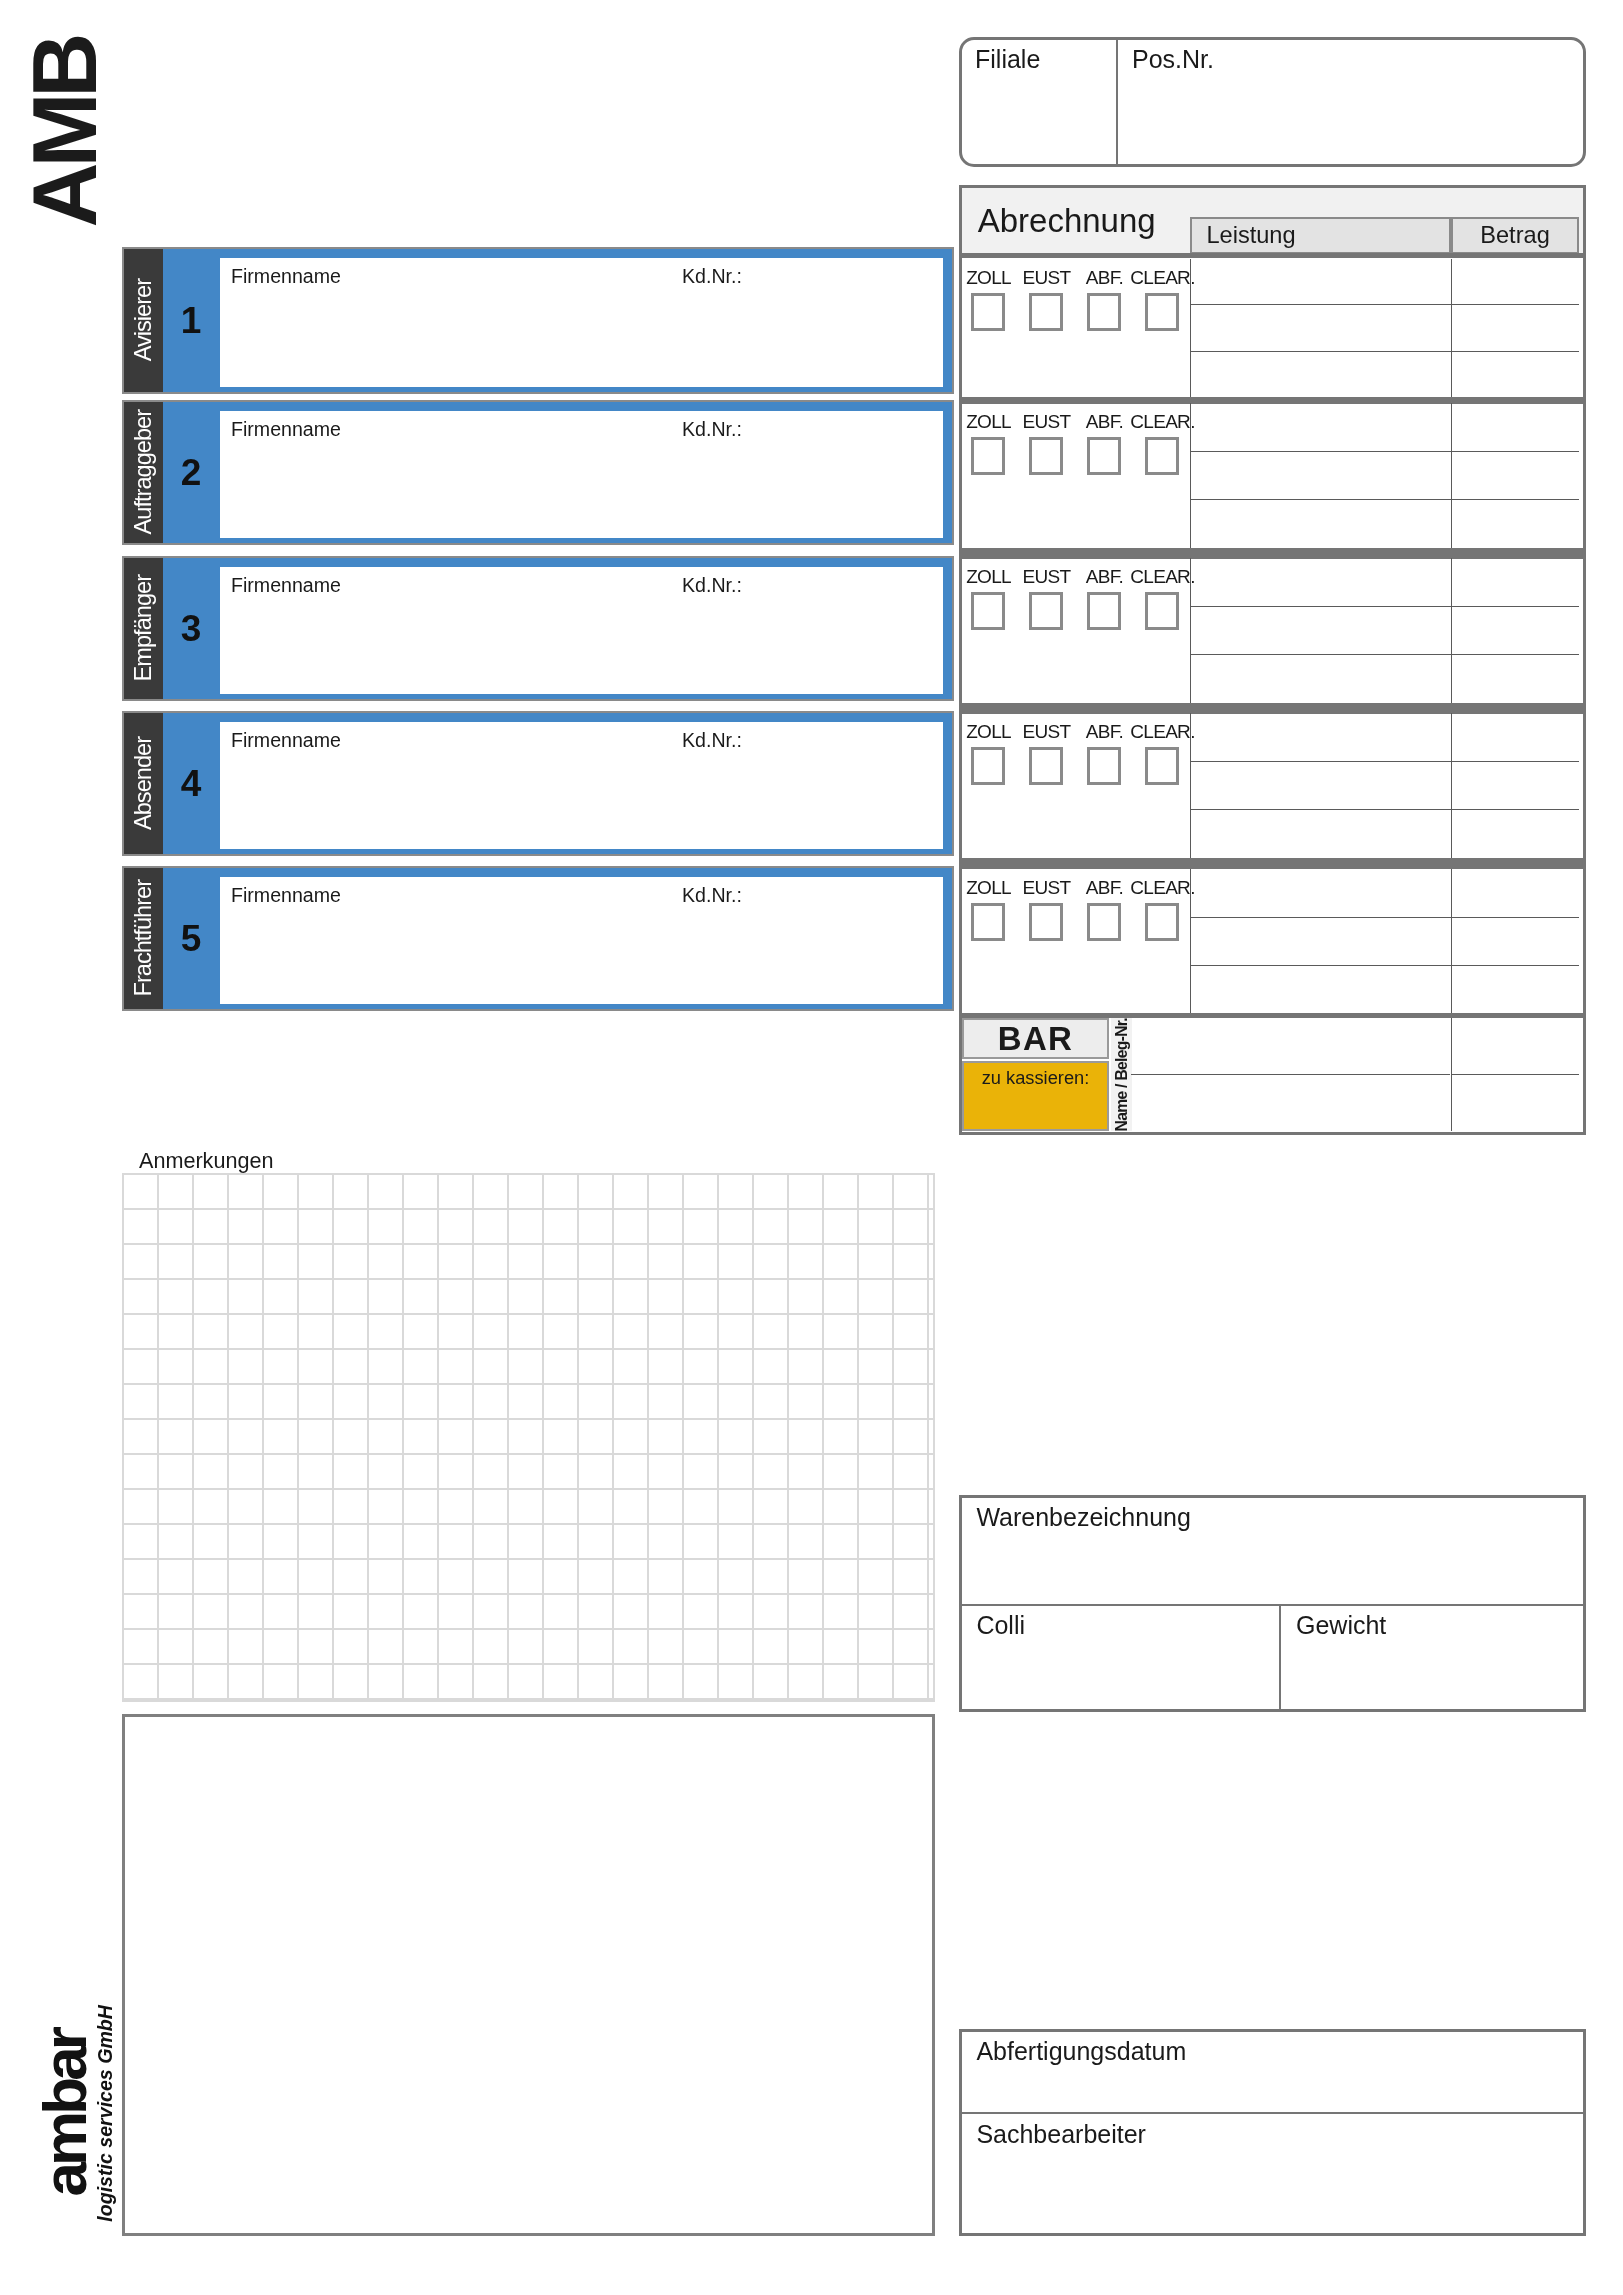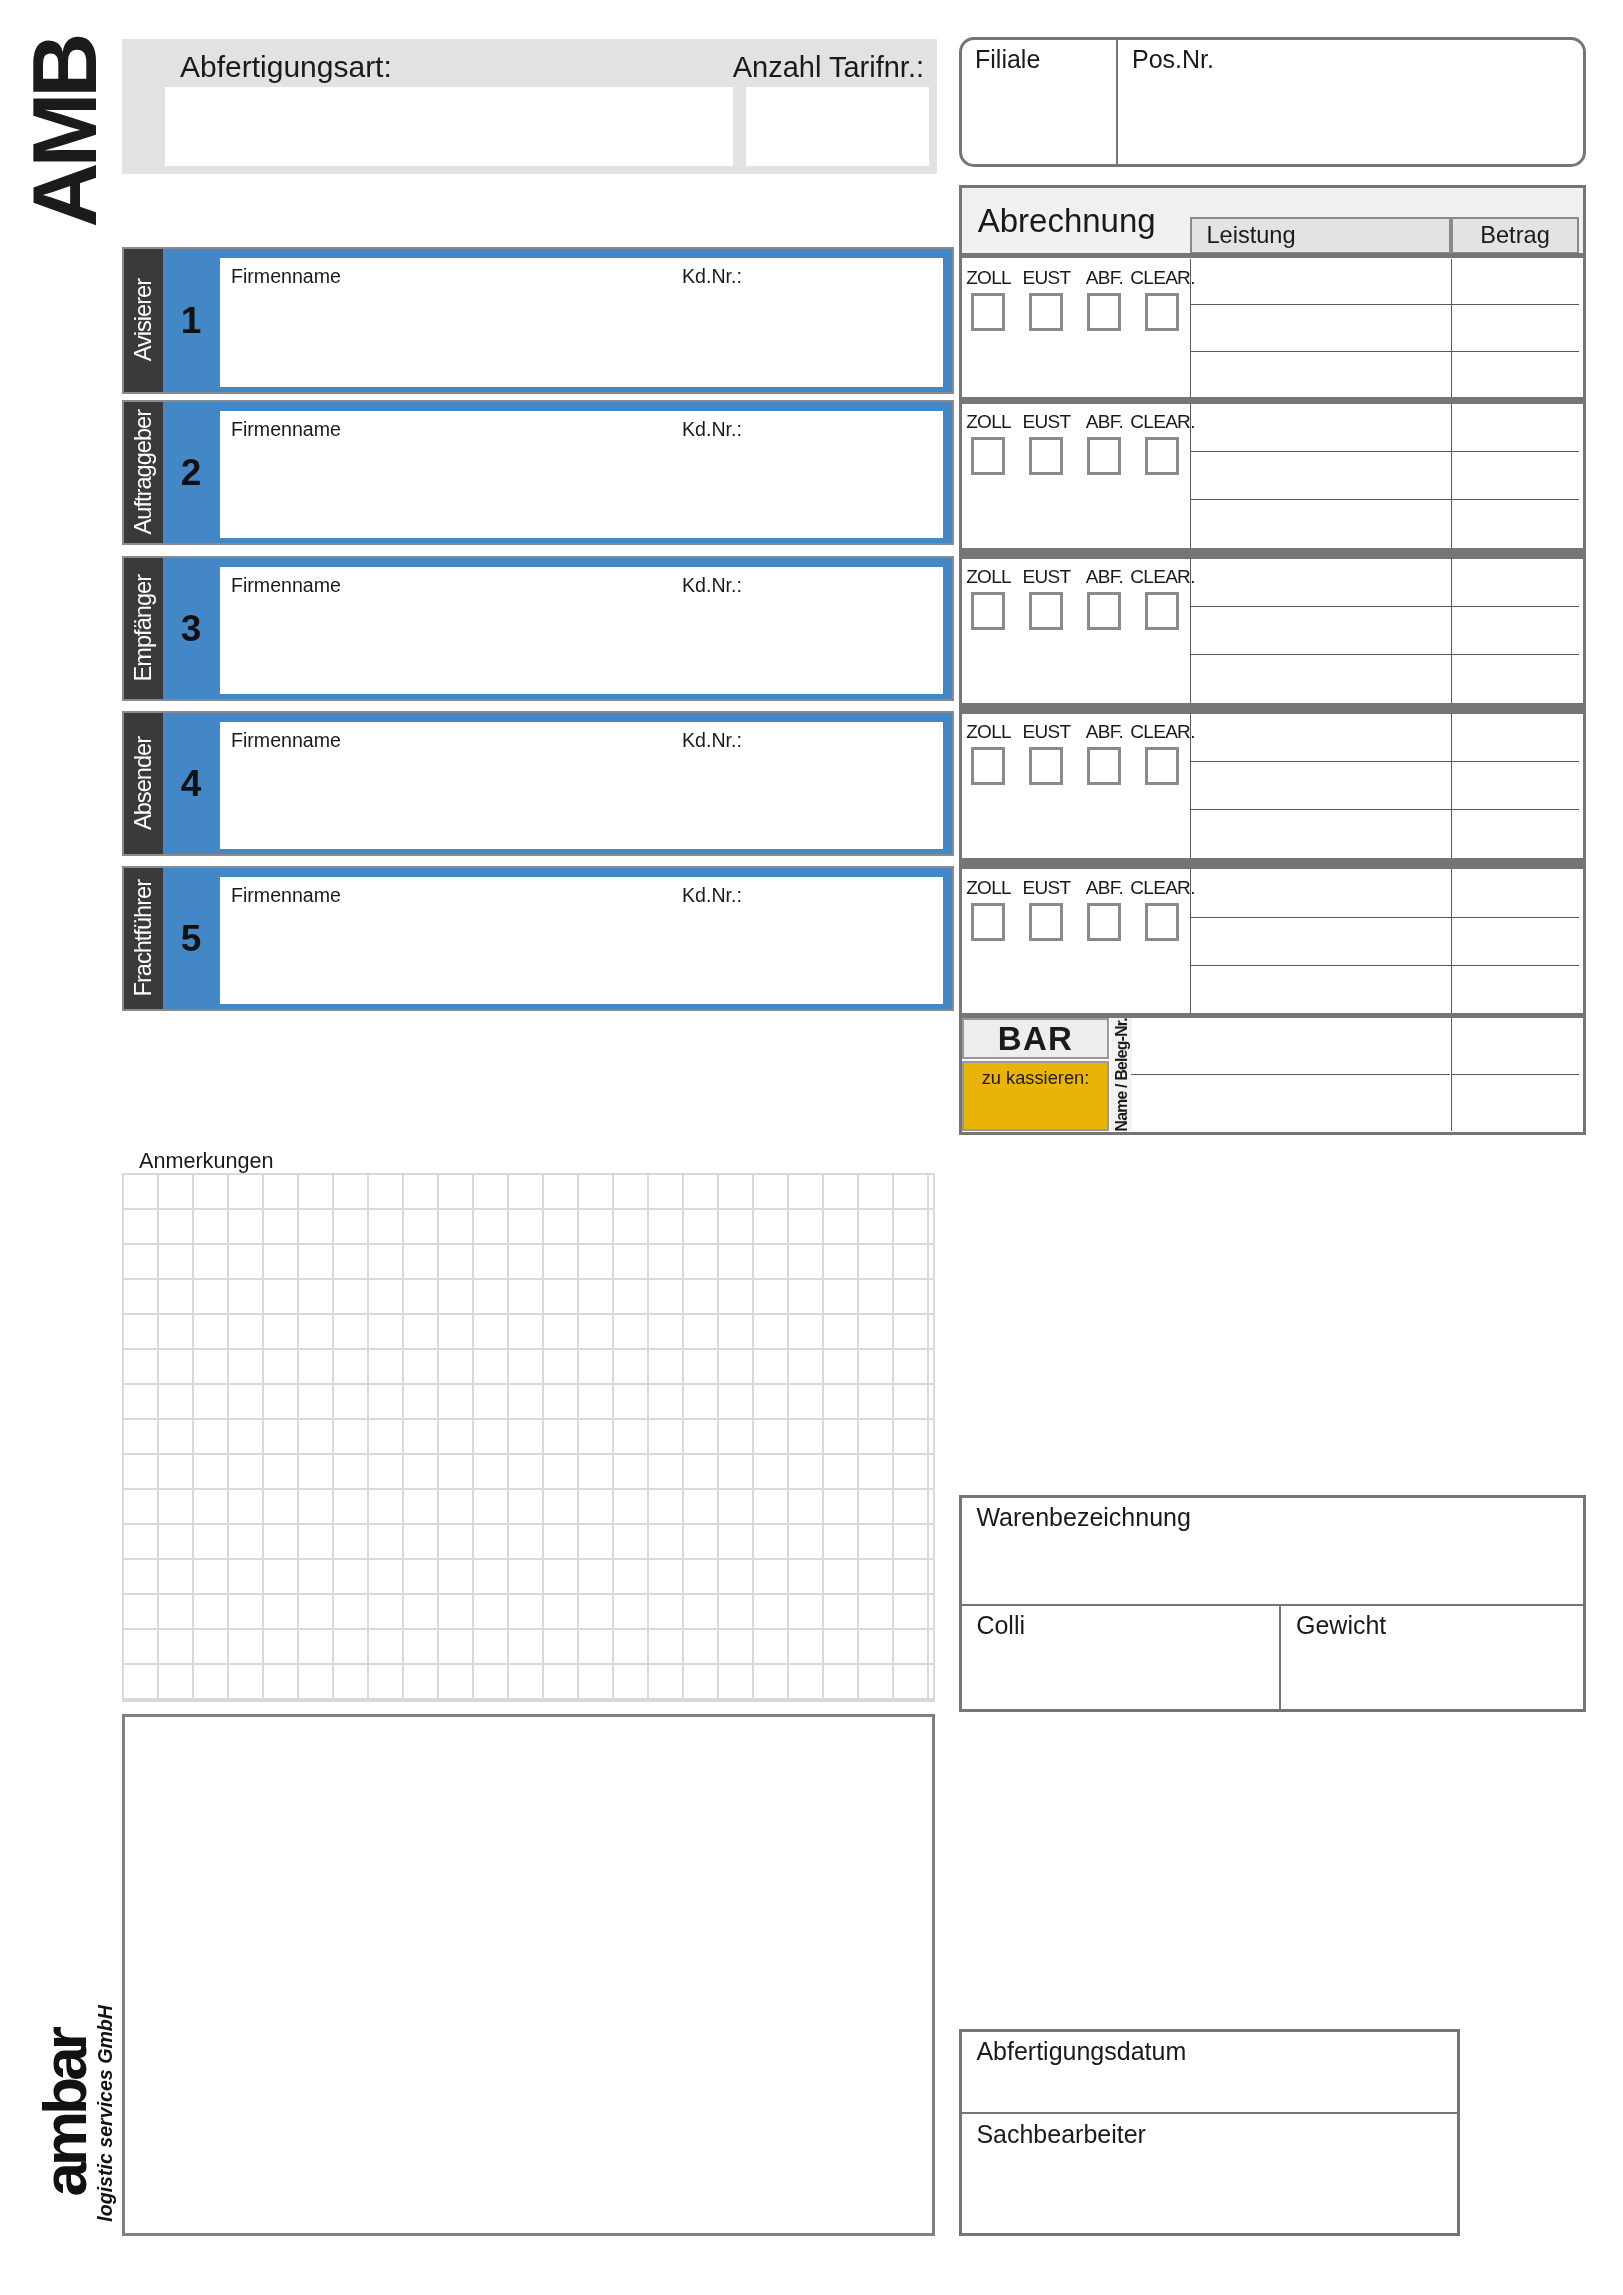--- a/index.html
+++ b/index.html
@@ -81,37 +81,31 @@
            box-sizing:border-box;background:#fff;}
 
   
   #ambar-logo{left:34px;top:2002px;width:60px;height:222px;font-weight:900;font-size:62px;
               letter-spacing:-3.9px;color:#121212;}
   #ambar-sub{left:92px;top:2002px;width:26px;height:222px;font-weight:bold;font-style:italic;
              font-size:19.6px;color:#121212;}
 
   #lkw-table{left:959px;top:1186px;width:627px;height:207px;}
   #waren-table{left:959px;top:1495px;width:627px;height:217px;}
-  #datum-table{left:959px;top:2029px;width:501px;height:207px;padding-left:26px;}
+  #datum-table{left:959px;top:2029px;width:627px;height:207px;padding-left:26px;}
 </style>
 </head>
 <body>
 
 <div id="page">
 
   <div id="amb-logo" class="abs center">
     <span class="vtext">AMB</span>
   </div>
 
-  <div id="abf-panel" class="abs">
-    <span id="abf-label" class="abs">Abfertigungsart:</span>
-    <div id="abf-input" class="abs"></div>
-    <span id="anzahl-label" class="abs">Anzahl Tarifnr.:</span>
-    <div id="anzahl-input" class="abs"></div>
-  </div>
 
   <div id="filiale-box" class="abs gtable">
     <div class="vdiv" style="left:154px"></div>
     <span class="tbl-label" style="left:13px;top:5.2px">Filiale</span>
     <span class="tbl-label" style="left:170px;top:5.2px">Pos.Nr.</span>
     <div class="abs" style="left:0;top:33px;width:154px;bottom:0"></div>
     <div class="abs" style="left:156px;top:33px;right:0;bottom:0"></div>
   </div>
 
   <div id="abrechnung" class="abs">

